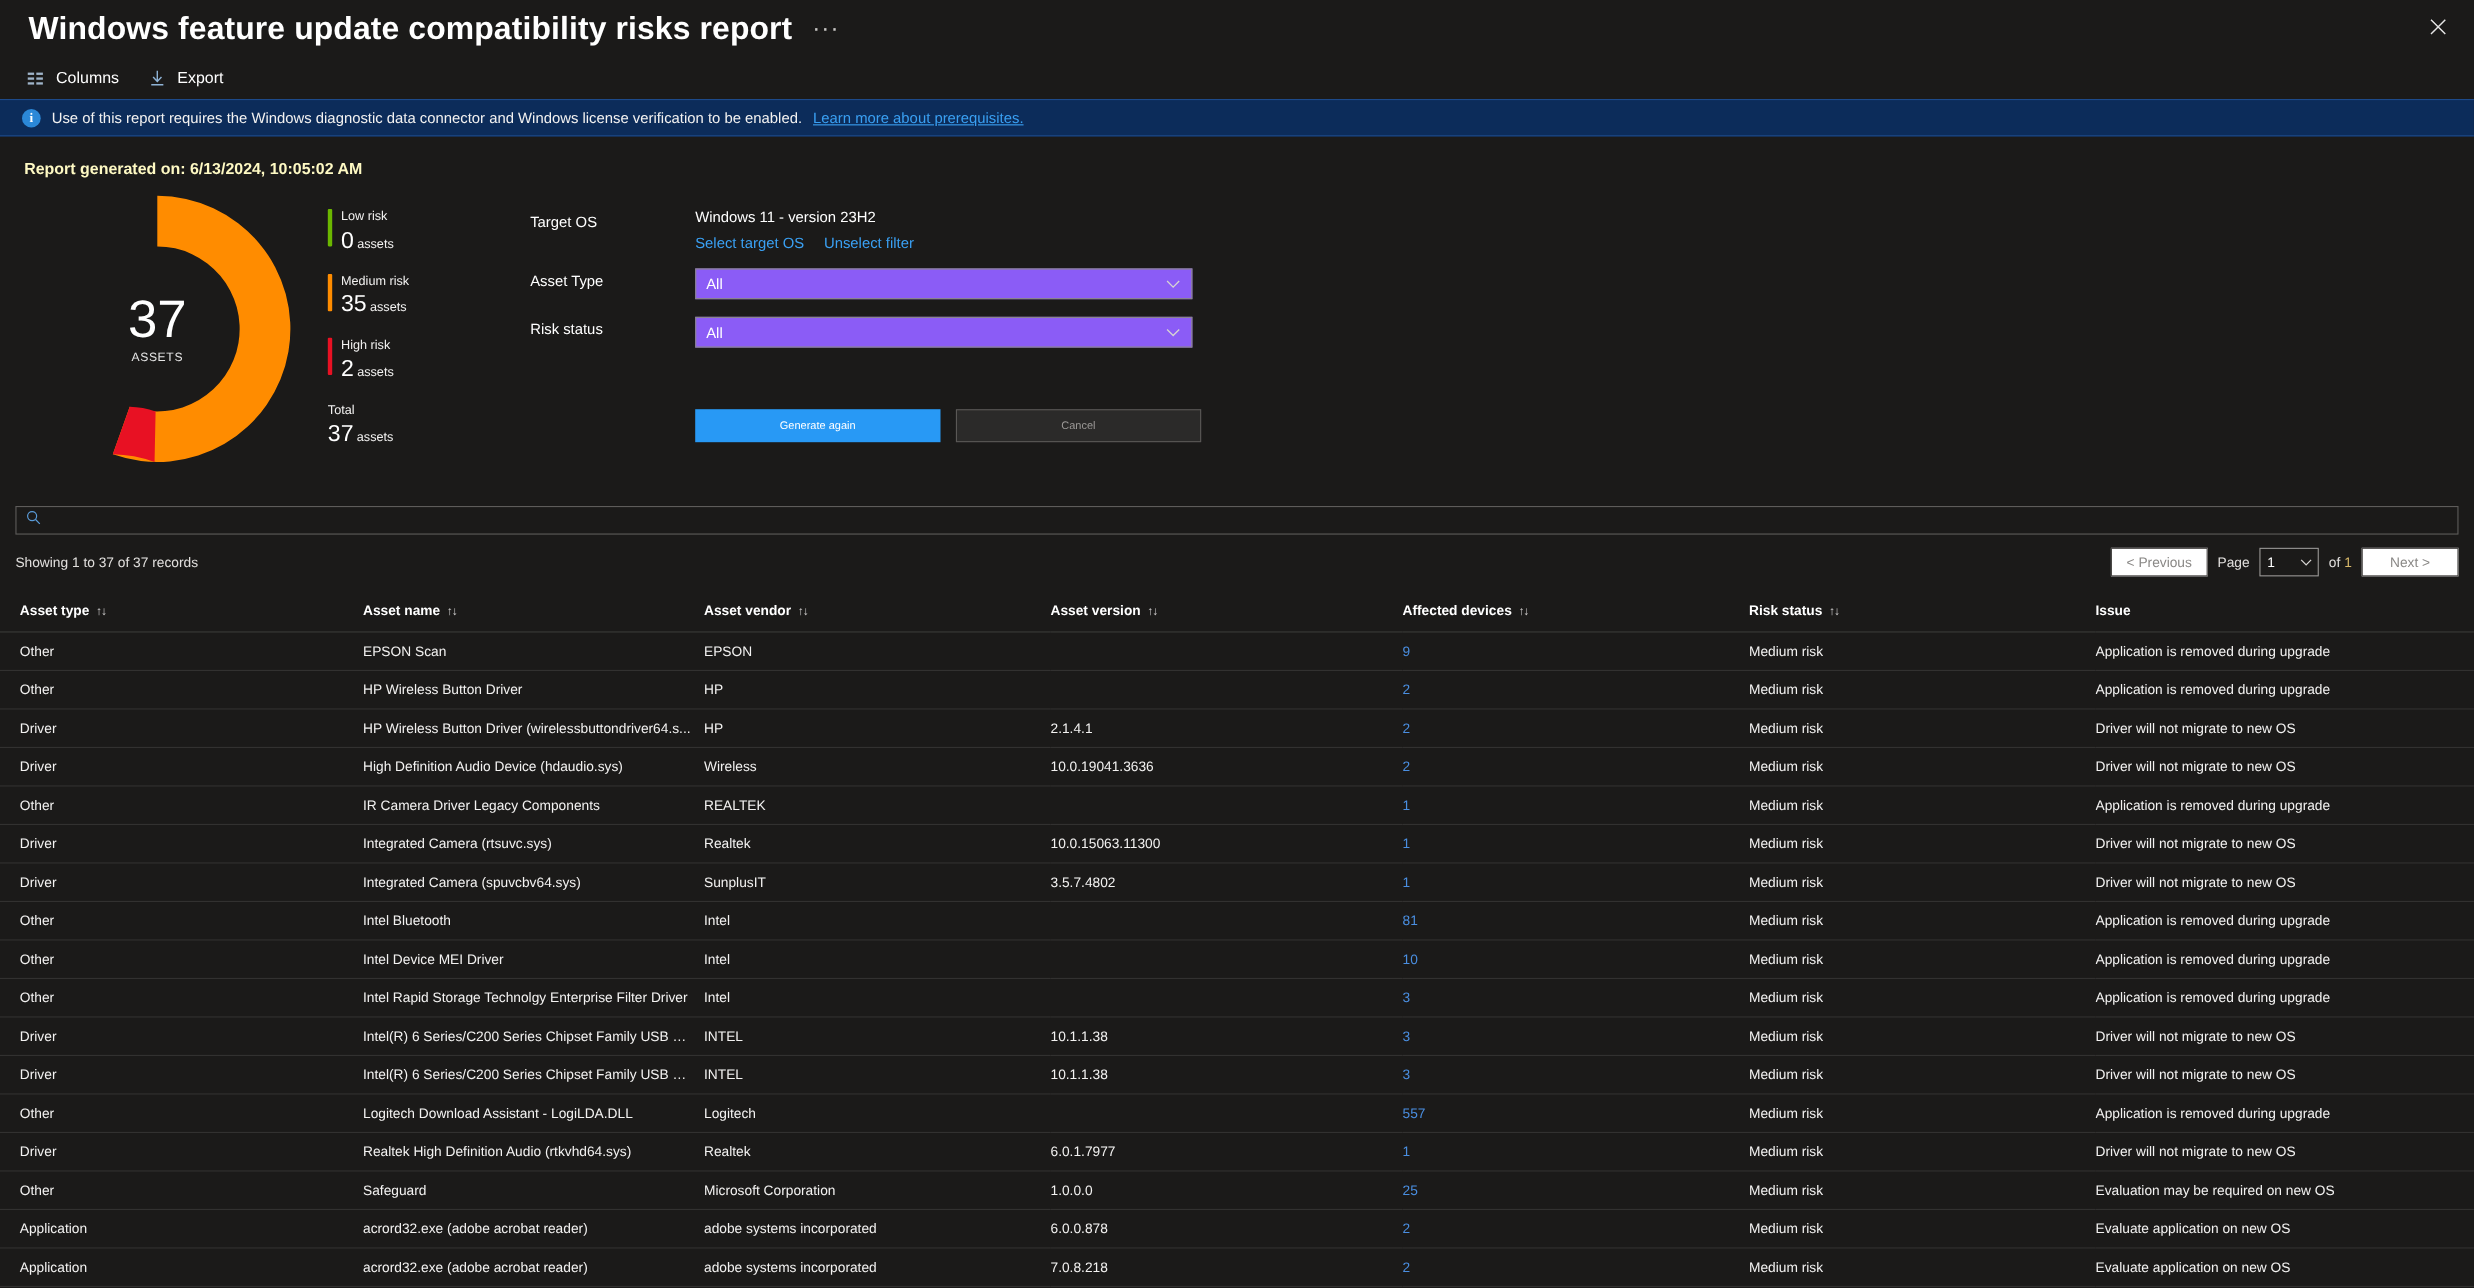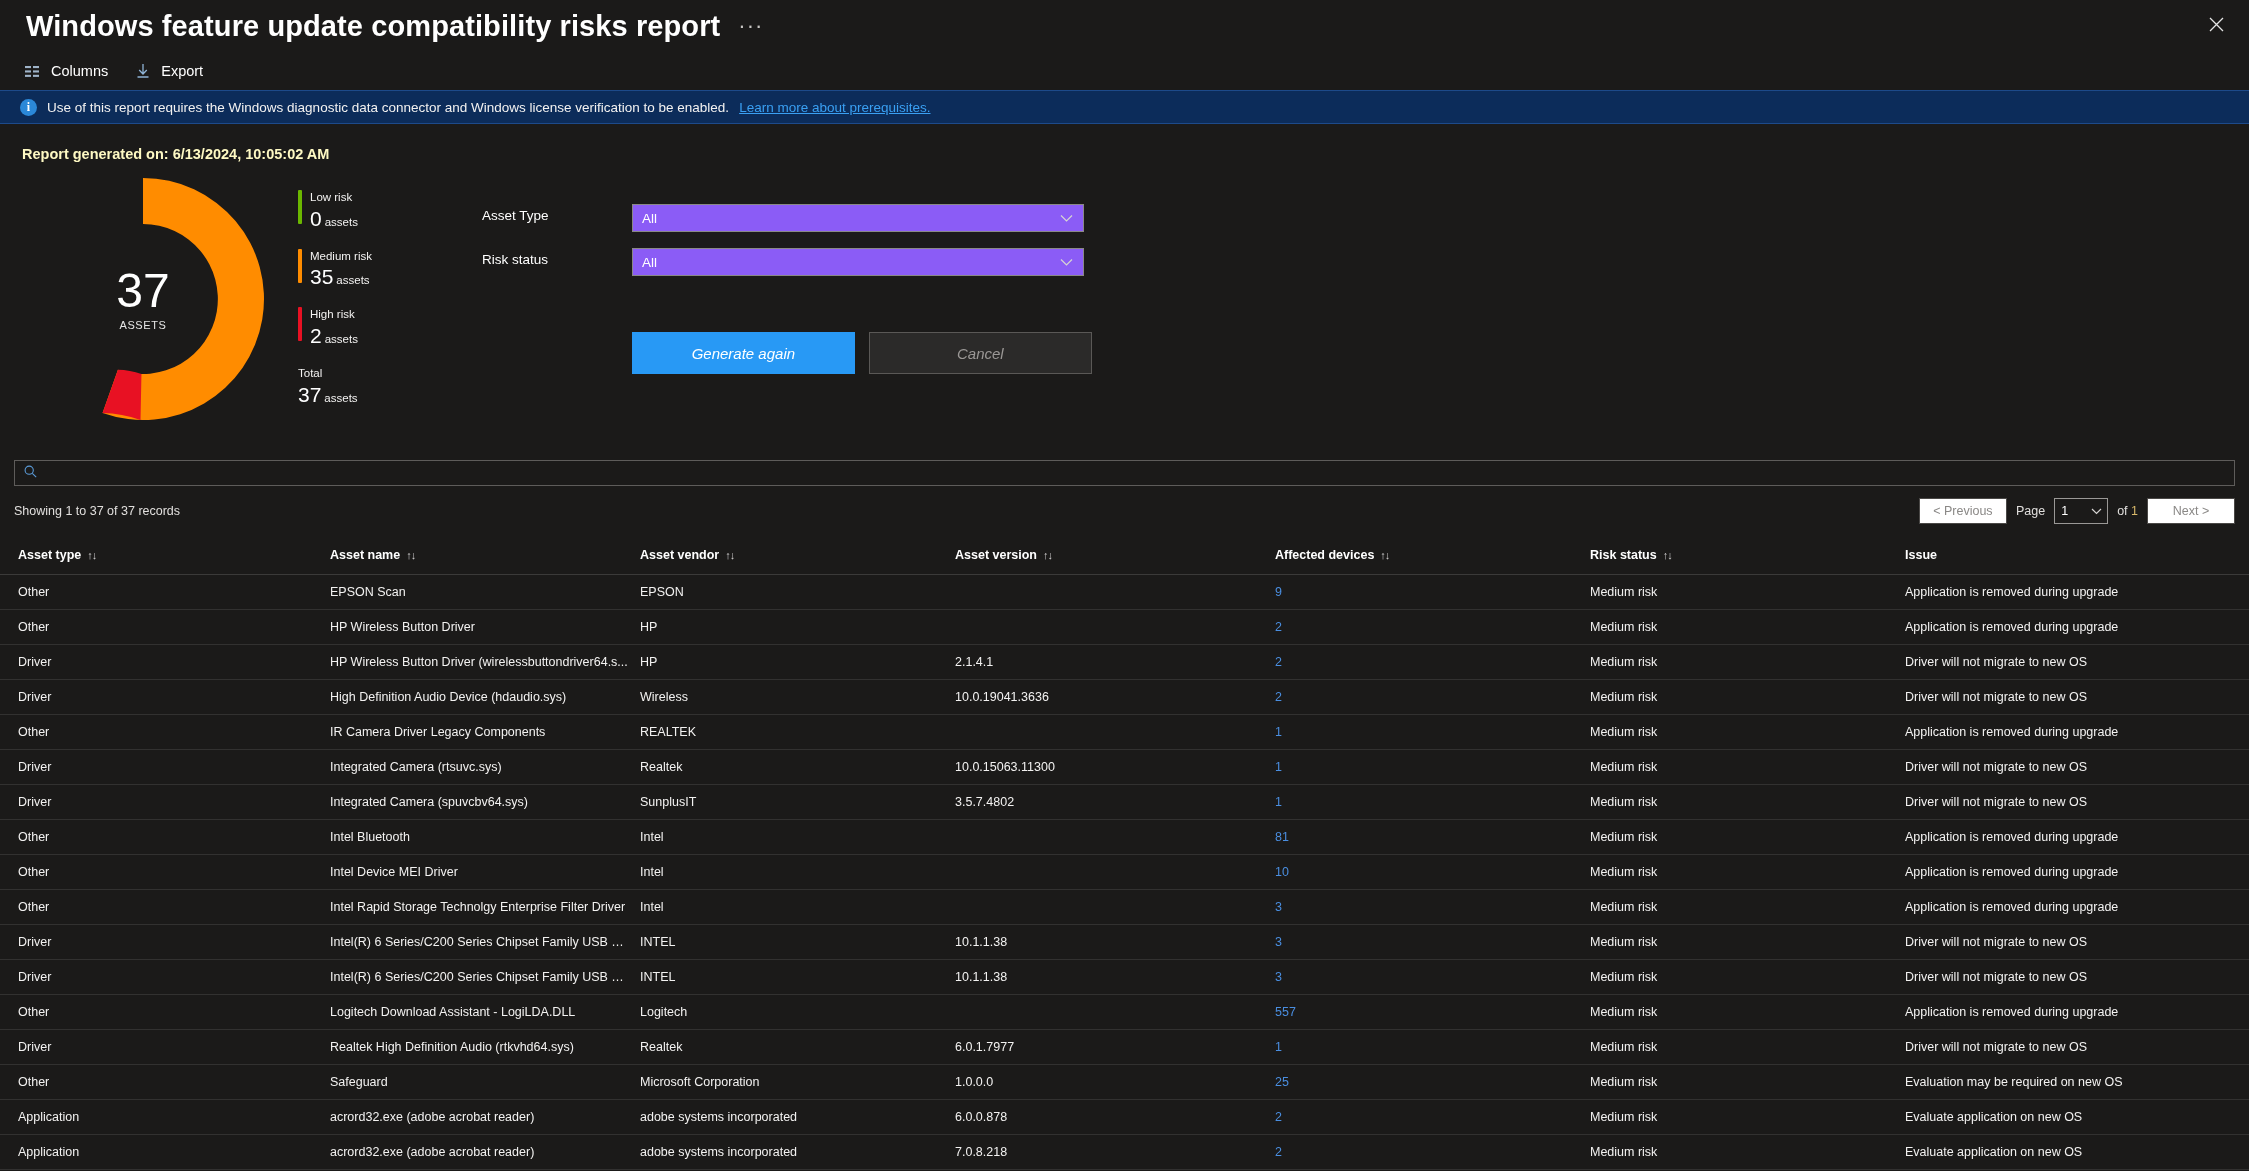--- a/index.html
+++ b/index.html
@@ -138,23 +138,23 @@
     font-size: 13.5px;
     display: flex; align-items: center;
     padding: 0 9px;
     position: relative;
     cursor: pointer;
   }
   .fselect .chev { position: absolute; right: 10px; top: 50%; transform: translateY(-50%); }
 
   .actions { display: flex; gap: 14px; margin-top: 56px; margin-left: 150px; }
   .btn {
-    width: 295px; height: 42px;
+    width: 295px; height: 30px;
     display: flex; align-items: center; justify-content: center;
-    font-size: 15px; cursor: pointer; font-style: italic;
+    font-size: 10px; cursor: pointer;
   }
   .btn-primary { background: #2899f5; color: #ffffff; }
   .btn-secondary { background: #2b2a29; color: #9b9896; border: 1px solid #5a5856; }
 
   
   .search-wrap { margin: 30px 14px 0 14px; }
   .search-box {
     height: 26px;
     border: 1px solid #5e5c5a;
     background: #1b1a19;
@@ -305,20 +305,30 @@
     </div>
     <div class="legend-item">
       <div class="legend-text">
         <span class="legend-name">Total</span>
         <span class="legend-count"><b>37</b><span>assets</span></span>
       </div>
     </div>
   </div>
 
   <div class="filters">
+    <div class="frow">
+      <div class="flabel">Target OS</div>
+      <div>
+        <div class="fvalue">Windows 11 - version 23H2</div>
+        <div class="flinks">
+          <span class="flink">Select target OS</span>
+          <span class="flink">Unselect filter</span>
+        </div>
+      </div>
+    </div>
 
     <div class="frow" style="margin-top:14px">
       <div class="flabel">Asset Type</div>
       <div class="fselect">
         <span>All</span>
         <span class="chev">
           <svg width="13" height="8" viewBox="0 0 13 8">
               <path d="M1 1 L6.5 6.5 L12 1" stroke="#d6d4d2" stroke-width="1.2" fill="none"></path>
             </svg>
         </span>

